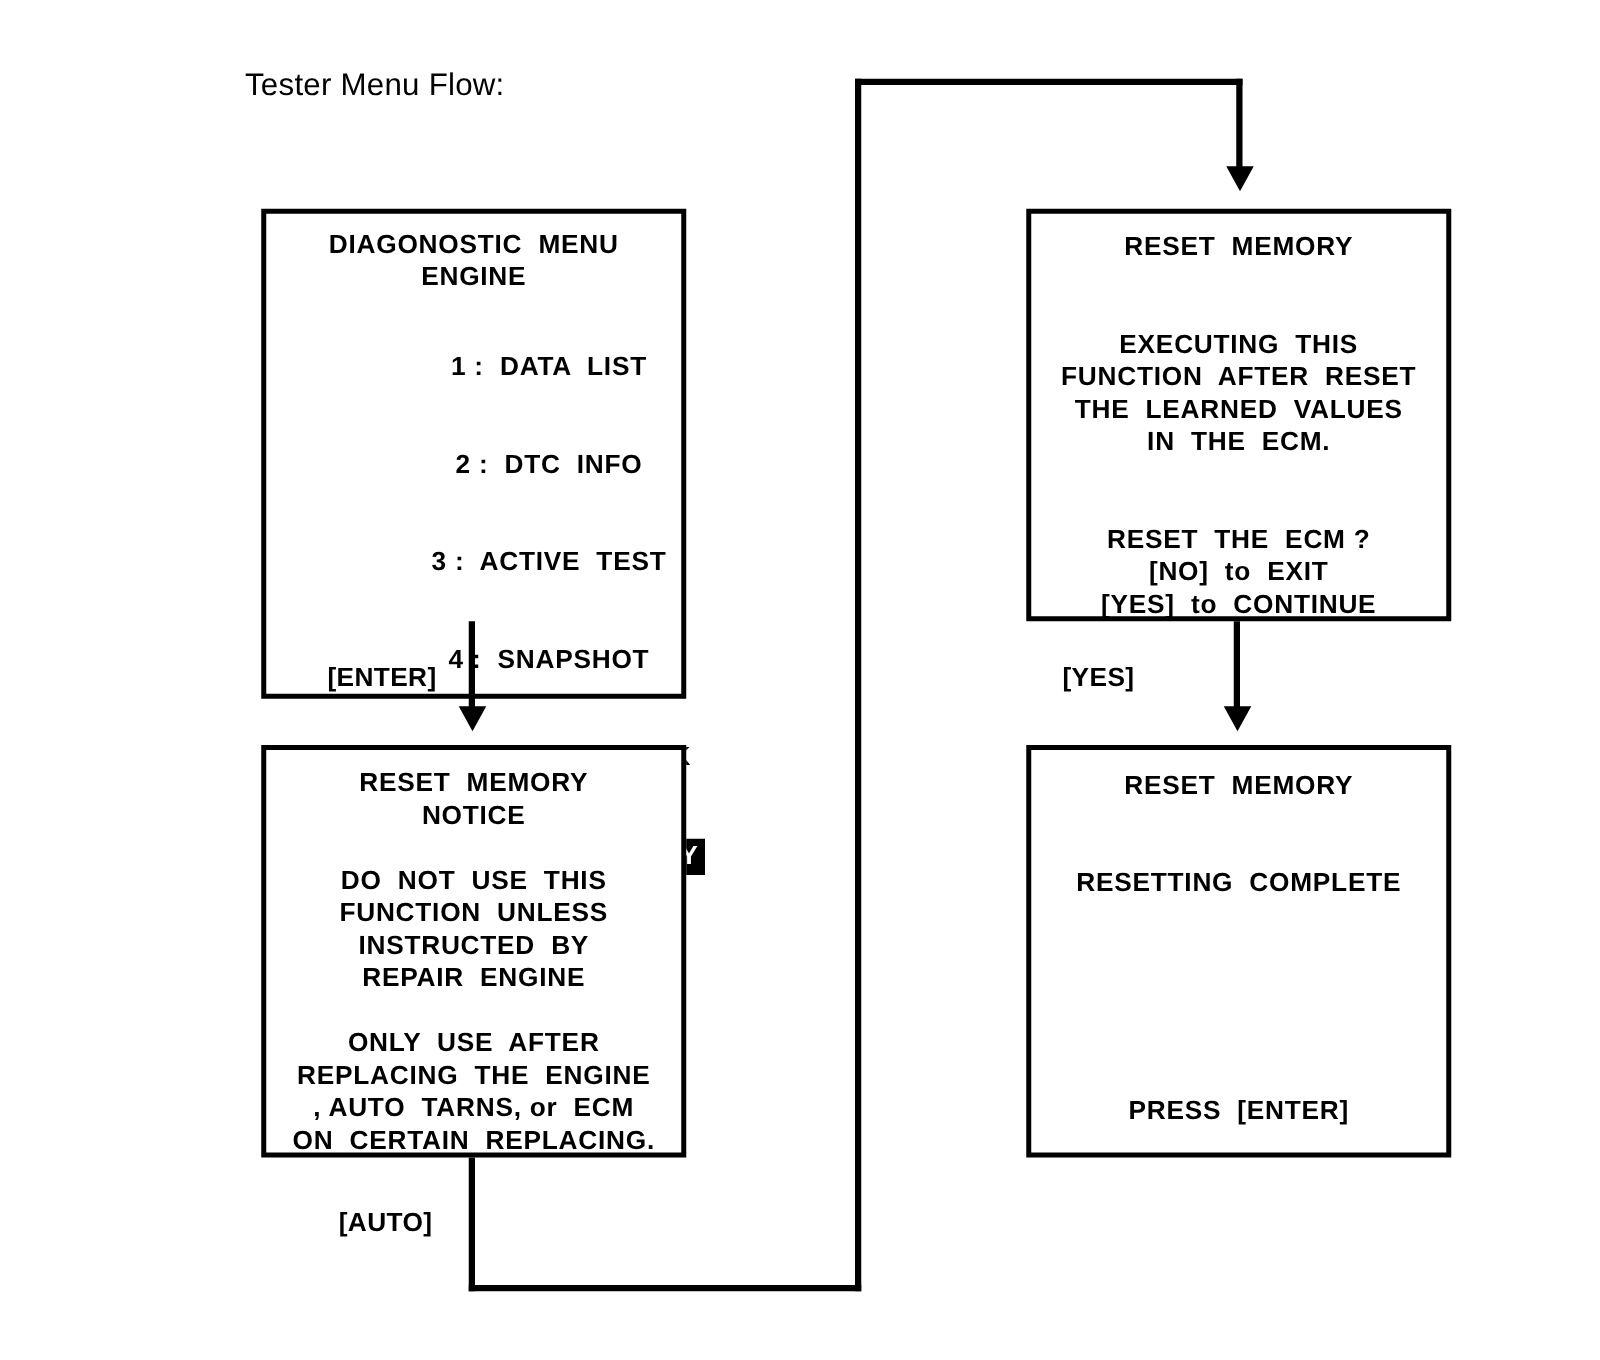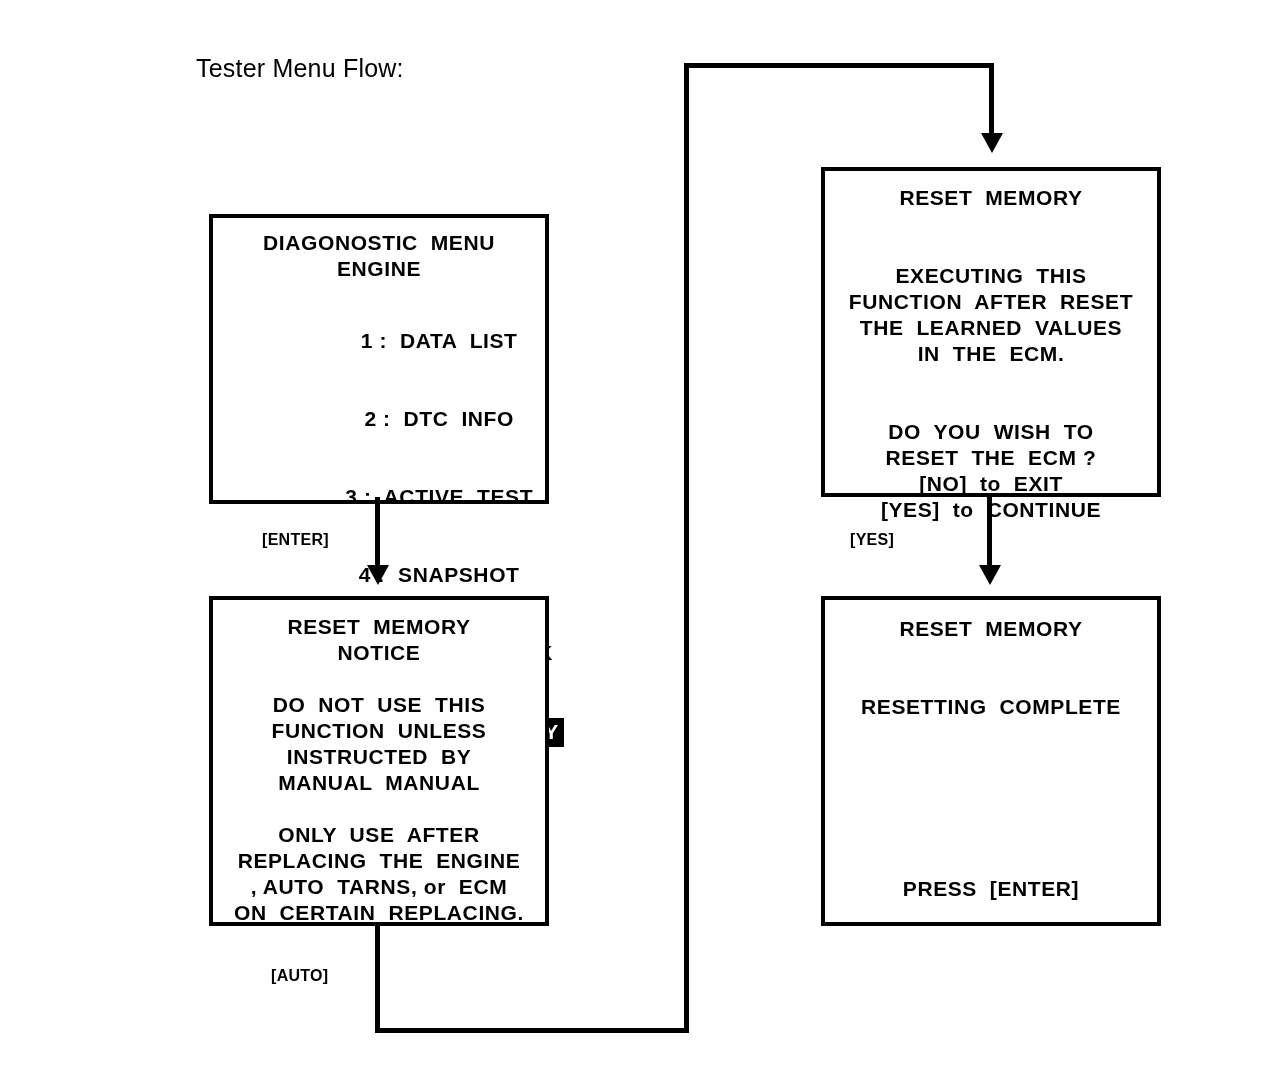--- a/index.html
+++ b/index.html
@@ -80,35 +80,35 @@
     position: absolute;
     width: 0;
     height: 0;
     border-left: 11px solid transparent;
     border-right: 11px solid transparent;
     border-top: 20px solid #000000;
   }
 
   .conn-label {
     position: absolute;
-    font-size: 16px;
+    font-size: 21px;
     font-weight: bold;
     letter-spacing: 0.3px;
     white-space: nowrap;
     color: #000;
   }
 </style>
 </head>
 <body>
 
 <div id="canvas">
 
   <div id="flow-title">Tester Menu Flow:</div>
 
-  <div class="screen-box" id="box-diagnostic" style="left:209px; top:167px; width:340px; height:290px;margin-top:47px;">
+  <div class="screen-box" id="box-diagnostic" style="left:209px; top:167px; width:340px; height:392px;">
     <div class="screen-inner">
       <div class="scr-line">DIAGONOSTIC  MENU</div>
       <div class="scr-line">ENGINE</div>
       <div class="menu-block">
         <div class="scr-line menu">
           <span>1 :  DATA  LIST</span>
         </div>
         <div class="scr-line menu">
           <span>2 :  DTC  INFO</span>
         </div>
@@ -138,36 +138,35 @@
     <div class="screen-inner">
       <div class="scr-line">RESET  MEMORY</div>
       <div class="scr-line blank"> </div>
       <div class="scr-line blank"> </div>
       <div class="scr-line">EXECUTING  THIS</div>
       <div class="scr-line">FUNCTION  AFTER  RESET</div>
       <div class="scr-line">THE  LEARNED  VALUES</div>
       <div class="scr-line">IN  THE  ECM.</div>
       <div class="scr-line blank"> </div>
       <div class="scr-line blank"> </div>
-      <div class="scr-line">DO  YOU  WISH  TO</div>
       <div class="scr-line">RESET  THE  ECM ?</div>
       <div class="scr-line">[NO]  to  EXIT</div>
       <div class="scr-line">[YES]  to  CONTINUE</div>
     </div>
   </div>
 
   <div class="screen-box" id="box-notice" style="left:209px; top:596px; width:340px; height:330px;">
     <div class="screen-inner">
       <div class="scr-line">RESET  MEMORY</div>
       <div class="scr-line">NOTICE</div>
       <div class="scr-line blank"> </div>
       <div class="scr-line">DO  NOT  USE  THIS</div>
       <div class="scr-line">FUNCTION  UNLESS</div>
       <div class="scr-line">INSTRUCTED  BY</div>
-      <div class="scr-line">MANUAL  MANUAL</div>
+      <div class="scr-line">REPAIR  ENGINE</div>
       <div class="scr-line blank"> </div>
       <div class="scr-line">ONLY  USE  AFTER</div>
       <div class="scr-line">REPLACING  THE  ENGINE</div>
       <div class="scr-line">, AUTO  TARNS, or  ECM</div>
       <div class="scr-line">ON  CERTAIN  REPLACING.</div>
     </div>
   </div>
 
   <div class="screen-box" id="box-reset-complete" style="left:821px; top:596px; width:340px; height:330px;">
     <div class="screen-inner">

